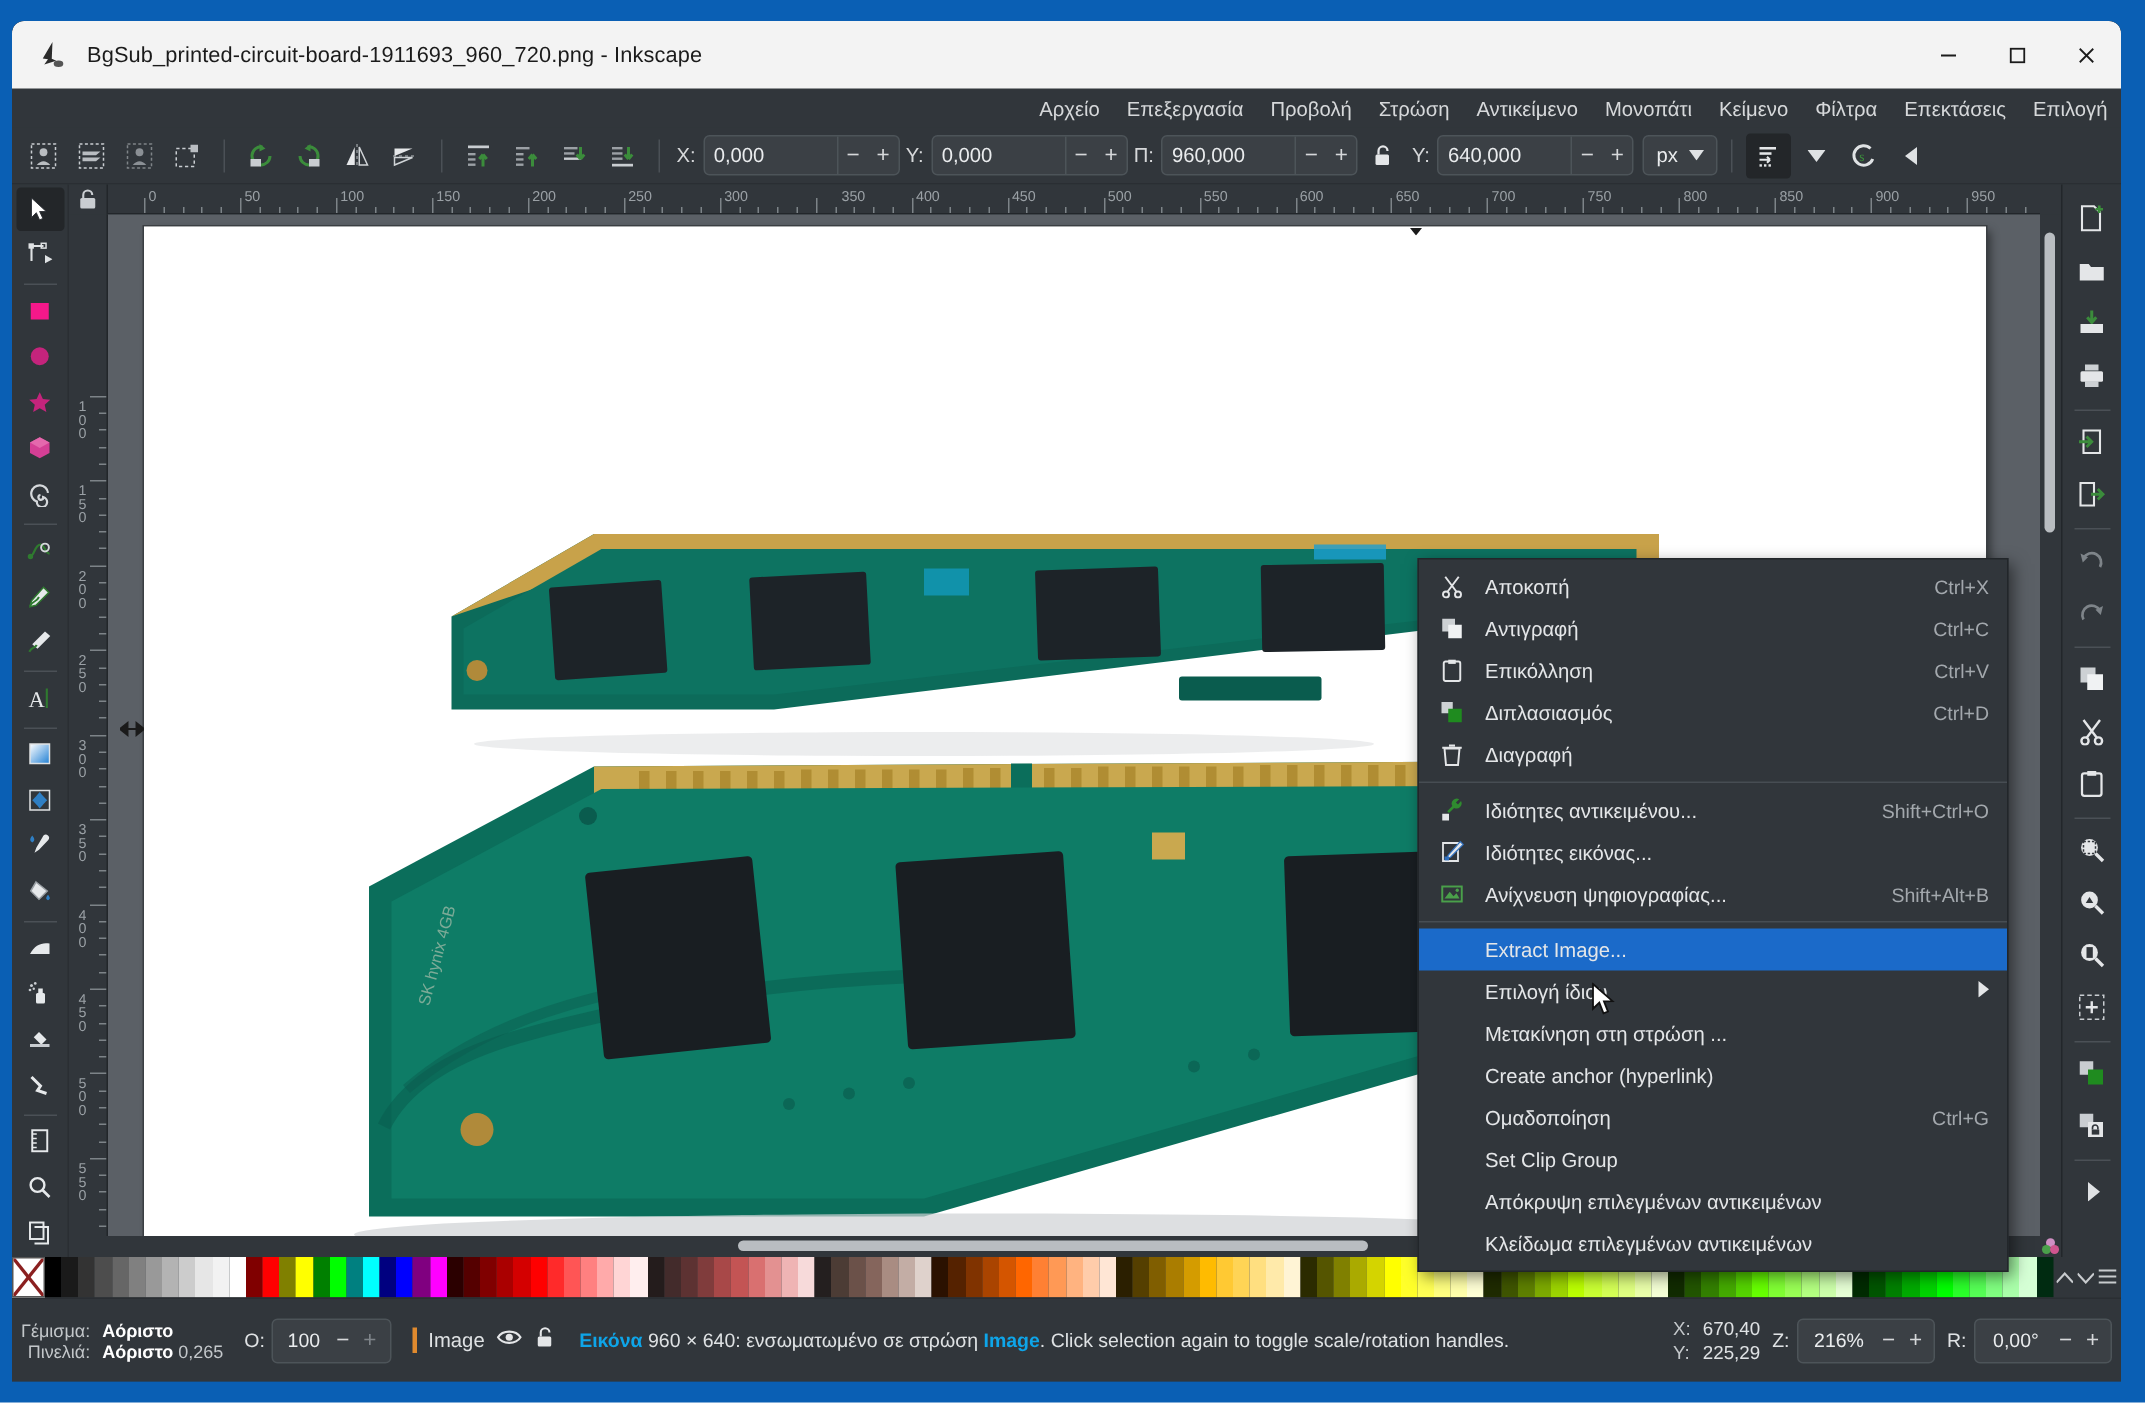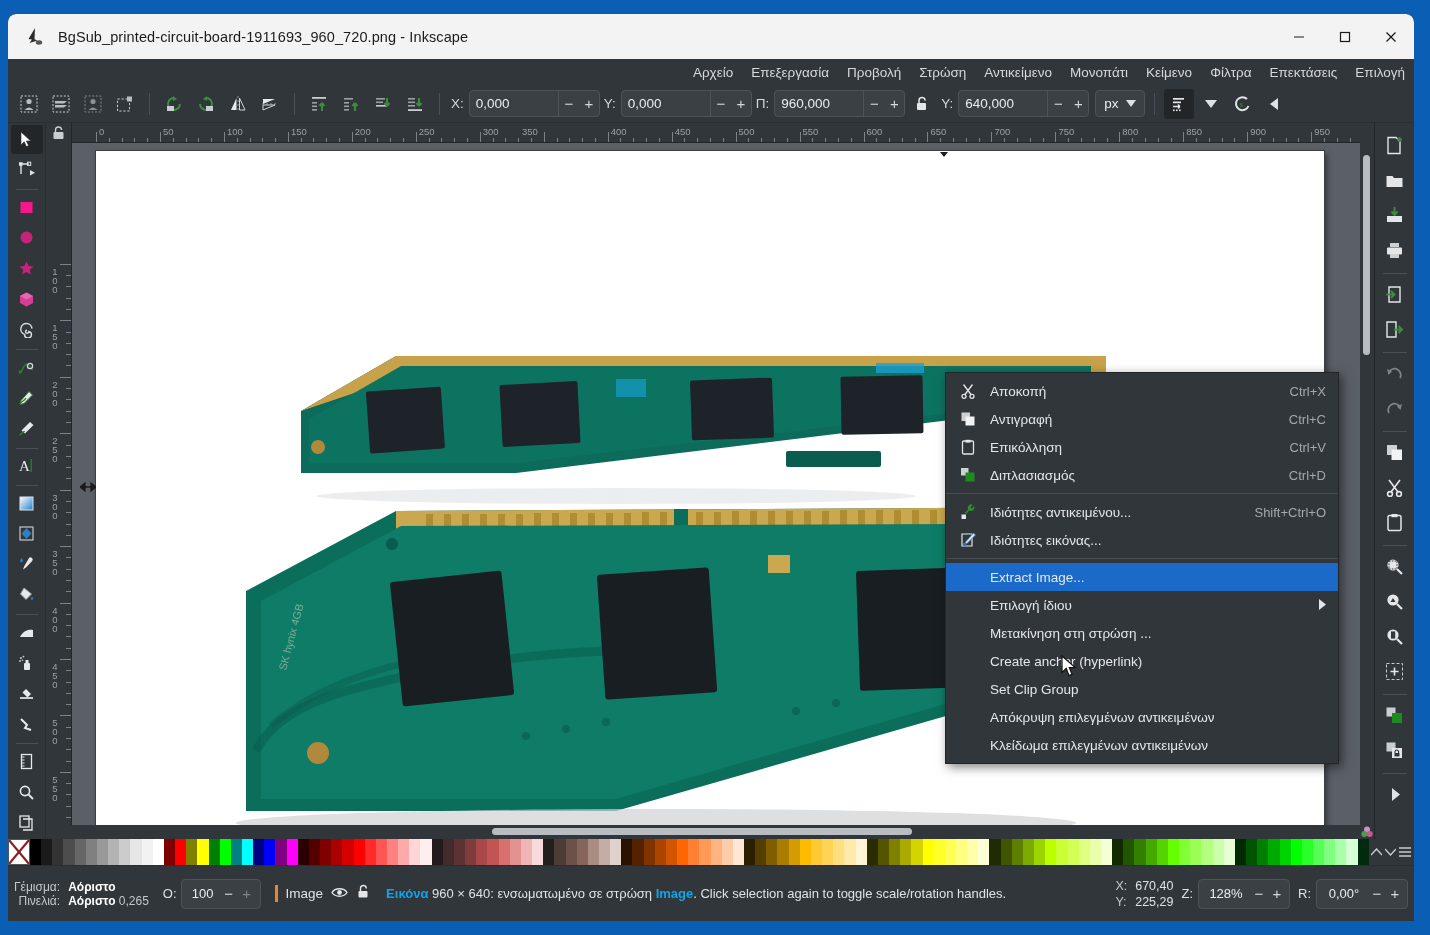--- a/index.html
+++ b/index.html
@@ -612,21 +612,21 @@
             <div class="rtick" style="left: 369.375px; top: 15px; width: 1px; height: 5px;"></div>
             <div class="rtick" style="left: 382.167px; top: 15px; width: 1px; height: 5px;"></div>
             <div class="rtick" style="left: 394.958px; top: 15px; width: 1px; height: 5px;"></div>
             <div class="rtick" style="left: 407.75px; top: 9px; width: 1px; height: 11px;"></div>
             <div class="rlabel" style="left: 410.75px; top: 3px;">300</div>
             <div class="rtick" style="left: 420.542px; top: 15px; width: 1px; height: 5px;"></div>
             <div class="rtick" style="left: 433.333px; top: 15px; width: 1px; height: 5px;"></div>
             <div class="rtick" style="left: 446.125px; top: 15px; width: 1px; height: 5px;"></div>
             <div class="rtick" style="left: 458.917px; top: 15px; width: 1px; height: 5px;"></div>
             <div class="rtick" style="left: 471.708px; top: 9px; width: 1px; height: 11px;"></div>
-            <div class="rlabel" style="left: 450px; top: 3px;">350</div>
+            <div class="rlabel" style="left: 489px; top: 3px;">350</div>
             <div class="rtick" style="left: 484.5px; top: 15px; width: 1px; height: 5px;"></div>
             <div class="rtick" style="left: 497.292px; top: 15px; width: 1px; height: 5px;"></div>
             <div class="rtick" style="left: 510.083px; top: 15px; width: 1px; height: 5px;"></div>
             <div class="rtick" style="left: 522.875px; top: 15px; width: 1px; height: 5px;"></div>
             <div class="rtick" style="left: 535.667px; top: 9px; width: 1px; height: 11px;"></div>
             <div class="rlabel" style="left: 538.667px; top: 3px;">400</div>
             <div class="rtick" style="left: 548.458px; top: 15px; width: 1px; height: 5px;"></div>
             <div class="rtick" style="left: 561.25px; top: 15px; width: 1px; height: 5px;"></div>
             <div class="rtick" style="left: 574.042px; top: 15px; width: 1px; height: 5px;"></div>
             <div class="rtick" style="left: 586.833px; top: 15px; width: 1px; height: 5px;"></div>
@@ -1194,21 +1194,21 @@
     <div class="coords">
       <span class="c-l">X:</span>
       <span>670,40</span>
       <span class="c-l">Y:</span>
       <span>225,29</span>
     </div>
 
     <div class="zoom-box">
       <span style="color:#dfe2e4;font-size:13px">Z:</span>
       <div class="zr-field">
-        <span class="v">128%</span>
+        <span class="v">216%</span>
         <span class="pm">−</span>
         <span class="pm">+</span>
       </div>
     </div>
 
     <div class="rot-box">
       <span style="color:#dfe2e4;font-size:13px">R:</span>
       <div class="zr-field">
         <span class="v">0,00°</span>
         <span class="pm">−</span>
@@ -1252,20 +1252,29 @@
       <div class="ctxitem">
         <span class="ctxicon">
           <svg width="16" height="16" viewBox="0 0 16 16">
             <rect x="1" y="1" width="7.5" height="7.5" fill="#cdd1d4"></rect>
             <rect x="5.5" y="5.5" width="9" height="9" fill="#1f8b1f"></rect>
           </svg>
         </span>
         <span class="ctxlabel">Διπλασιασμός</span>
         <span class="ctxaccel">Ctrl+D</span>
       </div>
+      <div class="ctxitem">
+        <span class="ctxicon">
+          <svg width="16" height="16" viewBox="0 0 16 16">
+            <path d="M3 4 h10 l-1 11 h-8z" fill="none" stroke="#e4e6e8" stroke-width="1.3"></path>
+            <path d="M1.5 3.5 h13 M6 2 h4" stroke="#e4e6e8" stroke-width="1.3"></path>
+          </svg>
+        </span>
+        <span class="ctxlabel">Διαγραφή</span>
+      </div>
       <div style="height: 1px; background: rgb(71, 77, 83); margin: 4px 0px;"></div>
       <div class="ctxitem">
         <span class="ctxicon">
           <svg width="16" height="16" viewBox="0 0 16 16">
             <path d="M14 2 a3.4 3.4 0 0 1 -4.6 4.6 L6 10 L4.8 8.8 L8.2 5.4 A3.4 3.4 0 0 1 12.8 .8 L10.6 3 L12 4.4Z" fill="#2f8b2f"></path>
             <rect x="1.5" y="10.5" width="4.5" height="4.5" fill="#e4e6e8"></rect>
           </svg>
         </span>
         <span class="ctxlabel">Ιδιότητες αντικειμένου...</span>
         <span class="ctxaccel">Shift+Ctrl+O</span>
@@ -1273,39 +1282,55 @@
       <div class="ctxitem">
         <span class="ctxicon">
           <svg width="16" height="16" viewBox="0 0 16 16">
             <path d="M2 2 h10 v12 h-10z" fill="none" stroke="#e4e6e8" stroke-width="1.2"></path>
             <path d="M13.5 1 L15.5 3 L7 11.5 L4.5 12.5 L5.5 10Z" fill="#e4e6e8" stroke="#2f6fbd" stroke-width=".8"></path>
             <rect x="3" y="11" width="3" height="2.6" fill="#2f6fbd"></rect>
           </svg>
         </span>
         <span class="ctxlabel">Ιδιότητες εικόνας...</span>
       </div>
+      <div class="ctxitem">
+        <span class="ctxicon">
+          <svg width="16" height="16" viewBox="0 0 16 16">
+            <rect x="1.5" y="3" width="13" height="10" fill="none" stroke="#4aa04a" stroke-width="1.3"></rect>
+            <path d="M3 11 L6.5 6.5 L9 9.5 L11 7.5 L13 11Z" fill="#4aa04a"></path>
+            <circle cx="11.5" cy="5.5" r="1.1" fill="#4aa04a"></circle>
+          </svg>
+        </span>
+        <span class="ctxlabel">Ανίχνευση ψηφιογραφίας...</span>
+        <span class="ctxaccel">Shift+Alt+B</span>
+      </div>
       <div style="height: 1px; background: rgb(71, 77, 83); margin: 4px 0px;"></div>
       <div class="ctxitem hl">
         <span class="ctxicon"></span>
         <span class="ctxlabel">Extract Image...</span>
       </div>
       <div class="ctxitem">
         <span class="ctxicon"></span>
         <span class="ctxlabel">Επιλογή ίδιου</span>
         <span class="ctxsub"><svg width="8" height="11" viewBox="0 0 8 11">
             <path d="M1 0 L1 11 L8 5.5 Z" fill="#e4e6e8"></path>
           </svg></span>
       </div>
       <div class="ctxitem">
         <span class="ctxicon"></span>
         <span class="ctxlabel">Μετακίνηση στη στρώση ...</span>
       </div>
       <div class="ctxitem">
         <span class="ctxicon"></span>
         <span class="ctxlabel">Create anchor (hyperlink)</span>
+      </div>
+      <div class="ctxitem">
+        <span class="ctxicon"></span>
+        <span class="ctxlabel">Ομαδοποίηση</span>
+        <span class="ctxaccel">Ctrl+G</span>
       </div>
       <div class="ctxitem">
         <span class="ctxicon"></span>
         <span class="ctxlabel">Set Clip Group</span>
       </div>
       <div class="ctxitem">
         <span class="ctxicon"></span>
         <span class="ctxlabel">Απόκρυψη επιλεγμένων αντικειμένων</span>
       </div>
       <div class="ctxitem">

